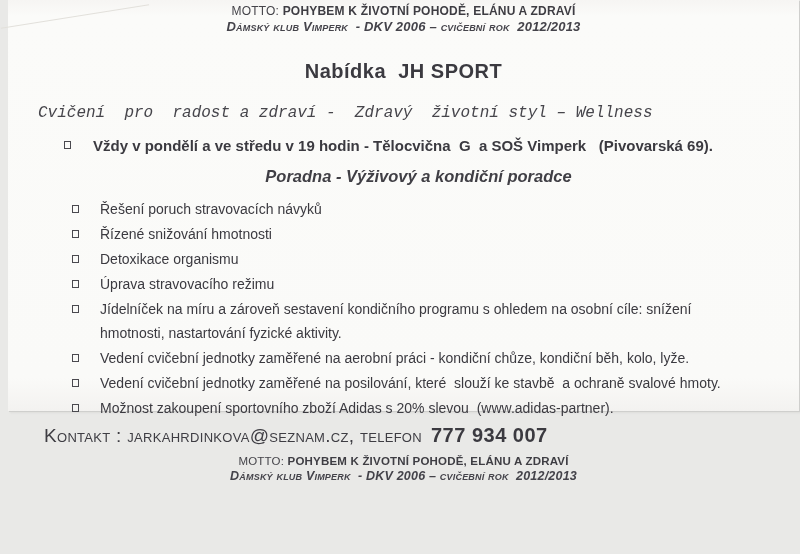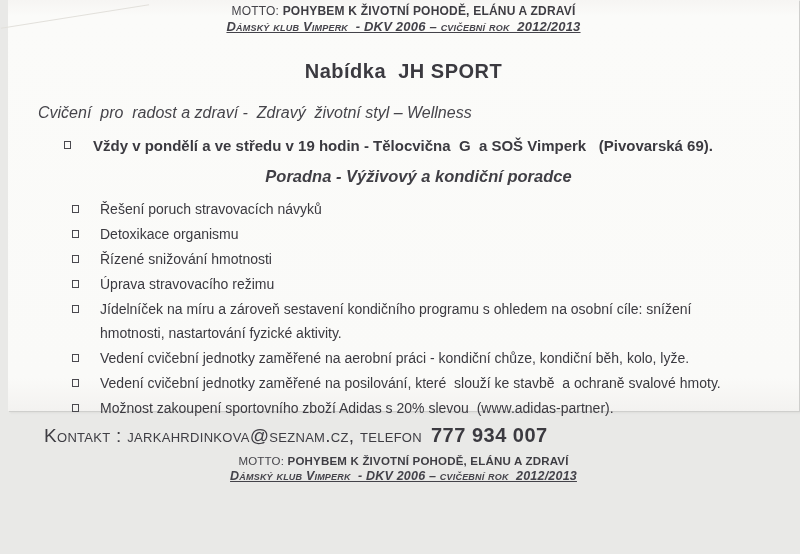--- a/index.html
+++ b/index.html
@@ -39,37 +39,37 @@
   .motto-line { font-size: 12px; color: #45444a; letter-spacing: 0.2px; }
   .motto-line .motto-label { font-weight: 400; }
   .motto-line .motto-text { font-weight: 700; color: #3e3d43; }
   .club-line {
     font-size: 13px;
     font-style: italic;
     font-weight: 700;
     font-variant: small-caps;
     color: #44434a;
     letter-spacing: 0.2px;
-    text-decoration: underline;
   }
 
   .title {
     margin: 25px 0 0 0;
     text-align: center;
     font-size: 20px;
     font-weight: 700;
     color: #3b3a40;
     letter-spacing: 0.5px;
   }
 
   .wellness-heading {
     margin: 21px 0 0 30px;
     font-size: 16px;
     font-style: italic;
     color: #46454b;
+    font-family: Liberation Mono, monospace;
   }
 
   .schedule-row {
     margin: 15px 12px 0 56px;
     display: flex;
     align-items: baseline;
   }
   .schedule-row .text {
     font-size: 15px;
     font-weight: 700;
@@ -160,25 +160,25 @@
 
   <div class="poradna-heading keepsp">Poradna - Výživový a kondiční poradce</div>
 
   <ul class="services">
     <li>
       <span class="sq-bullet"></span>
       <span class="text keepsp">Řešení poruch stravovacích návyků</span>
     </li>
     <li>
       <span class="sq-bullet"></span>
+      <span class="text keepsp">Řízené snižování hmotnosti</span>
+    </li>
+    <li>
+      <span class="sq-bullet"></span>
       <span class="text keepsp">Detoxikace organismu</span>
-    </li>
-    <li>
-      <span class="sq-bullet"></span>
-      <span class="text keepsp">Řízené snižování hmotnosti</span>
     </li>
     <li>
       <span class="sq-bullet"></span>
       <span class="text keepsp">Úprava stravovacího režimu</span>
     </li>
     <li>
       <span class="sq-bullet"></span>
       <span class="text keepsp">Jídelníček na míru a zároveň sestavení kondičního programu s ohledem na osobní cíle: snížení hmotnosti, nastartování fyzické aktivity.</span>
     </li>
     <li>

